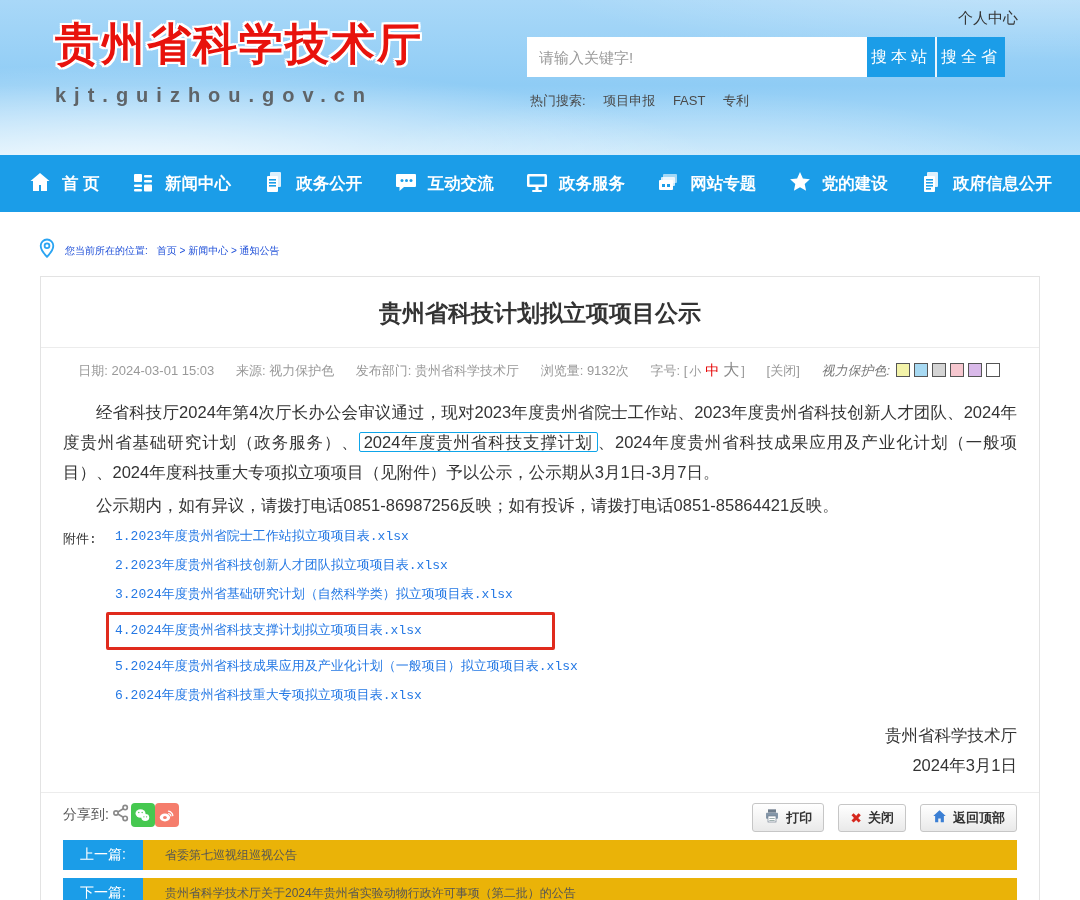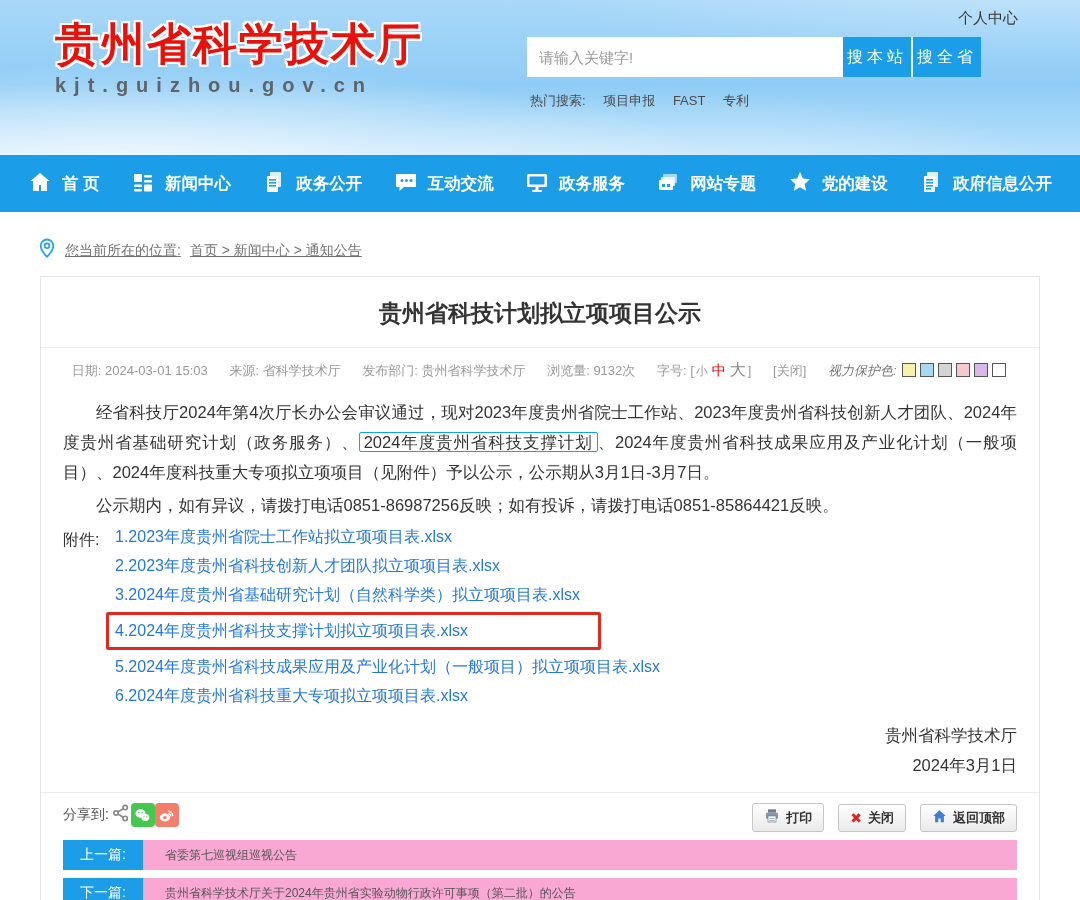--- a/index.html
+++ b/index.html
@@ -9,65 +9,65 @@
   
   .hdr { position:relative; width:1080px; height:155px;
     background:
       radial-gradient(ellipse at 12% 115%, rgba(255,255,255,.9), rgba(255,255,255,0) 45%),
       radial-gradient(ellipse at 65% 135%, rgba(255,255,255,.55), rgba(255,255,255,0) 40%),
       radial-gradient(ellipse at 95% -20%, rgba(255,255,255,.35), rgba(255,255,255,0) 35%),
       linear-gradient(180deg,#a9d8f8 0%,#8fccf5 55%,#b9e1fa 100%); }
   .logo { position:absolute; left:55px; top:20px; }
   .logo-title { font-size:44px; font-weight:bold; color:#e8120c; letter-spacing:2px; line-height:1.1;
     text-shadow:-2px 0 #fff,2px 0 #fff,0 -2px #fff,0 2px #fff,-2px -2px #fff,2px 2px #fff,-2px 2px #fff,2px -2px #fff; }
-  .logo-url { margin-top:6px; font-size:20px; font-weight:600; color:#5f6468; letter-spacing:8px; }
+  .logo-url { margin-top:16px; font-size:20px; font-weight:600; color:#5f6468; letter-spacing:8px; }
   .personal { position:absolute; right:62px; top:9px; font-size:15px; color:#333; cursor:pointer; }
   .searchbar { position:absolute; left:527px; top:37px; display:flex; height:40px; }
-  .searchbar input { width:316px; height:40px; border:none; outline:none; padding:0 12px;
+  .searchbar input { width:340px; height:40px; border:none; outline:none; padding:0 12px;
     font-size:15px; color:#333; background:#fff; }
   .searchbar input::placeholder { color:#9a9a9a; }
   .sbtn { height:40px; border:none; background:#1b9de8; color:#fff; font-size:16px;
     letter-spacing:4px; cursor:pointer; padding:0 4px;
     font-family:"Liberation Sans","DejaVu Sans",sans-serif; }
   .sdiv { width:2px; height:40px; background:#eaf5fd; }
   .hot { position:absolute; left:530px; top:92px; font-size:13px; color:#4a4a4a; }
   .hot span { margin-right:14px; }
 
   
   .nav { width:1080px; height:57px; background:#1b9de8; display:flex; align-items:center;
     justify-content:space-between; padding:8px 28px; }
   .nav-item { display:flex; align-items:center; gap:10px; cursor:pointer; color:#fff; }
   .nav-item svg { width:24px; height:24px; }
   .nav-label { font-size:16.5px; font-weight:600; color:#fff; white-space:nowrap; }
 
   
   .crumb { display:flex; align-items:center; gap:9px; margin:26px 0 0 38px; }
   .crumb svg { width:18px; height:21px; }
-  .crumb-text { font-size:14px; color:#737373;text-decoration:underline; }
+  .crumb-text { font-size:10px; color:#1d4ed8; }
 
   
   .panel { margin:13px 40px 0; border:1px solid #e3e3e3; background:#fff; padding-bottom:14px; }
   .a-title { margin-top:21px; text-align:center; font-size:23px; font-weight:bold; color:#333; }
   .meta-divider { margin-top:18px; border-top:1px solid #ececec; }
   .meta { text-align:center; padding:12px 0 10px; font-size:13px; color:#999; }
   .meta .grp { margin:0 9px; white-space:nowrap; }
   .meta .sz-s { font-size:12px; color:#999; margin:0 2px; }
   .meta .sz-m { font-size:14px; color:#e60000; margin:0 2px; }
   .meta .sz-l { font-size:16px; color:#888; margin:0 2px; }
   .meta .eye-label { font-style:italic; color:#777; }
   .swatch { display:inline-block; width:14px; height:14px; border:1px solid #555;
     margin:0 2px; vertical-align:-2px; cursor:pointer; }
 
   .bodytext { margin:6px 22px 0; font-size:16.5px; color:#333; line-height:30px; text-align:justify; }
   .indent { text-indent:2em; }
   .redbox { border:1px solid #0ea5e9; padding:0 4px; border-radius:2px; }
   .p2 { margin-top:3px; }
 
   .attach { position:relative; margin:3px 22px 0 22px; padding-left:52px;
-    font-size:16px; line-height:28px; }
+    font-size:13px; line-height:28px;font-family:Liberation Mono, monospace; }
   .attach-label { position:absolute; left:0; top:3px; color:#333; }
   .attach a { color:#2478e4; text-decoration:none; cursor:pointer; }
   .attach-row { margin-bottom:1px; }
   .attach-row.boxed { margin:3px 0 3px -9px; }
   .attach-row.boxed .linkbox { display:inline-block; border:3px solid #e02a1d;
     border-radius:2px; padding:2px 130px 2px 6px; }
 
   .sig { margin:10px 22px 0; text-align:right; font-size:16.5px; color:#333; line-height:30px; }
 
   .tools { border-top:1px solid #ececec; margin-top:12px; padding:10px 22px 6px;
@@ -79,21 +79,21 @@
   .ic-wechat { background:#46c850; }
   .ic-weibo { background:#f57d6c; }
   .btns { display:flex; gap:14px;align-items:flex-end; }
   .tool-btn { display:inline-flex; align-items:center; gap:6px; padding:4px 11px;
     background:linear-gradient(#ffffff,#e9e9e9); border:1px solid #c6c6c6; border-radius:3px;
     font-size:13px; font-weight:600; color:#333; cursor:pointer;
     font-family:"Liberation Sans","DejaVu Sans",sans-serif; }
   .x-ic { color:#d6281e; font-weight:bold; font-size:14px; line-height:1; }
 
   .pager { margin:2px 22px 0; }
-  .pager-row { display:flex; align-items:center; background:#f9a8d4; height:30px; margin-bottom:8px; cursor:pointer; }
+  .pager-row { display:flex; align-items:center; background:#eab308; height:30px; margin-bottom:8px; cursor:pointer; }
   .pager-tag { width:80px; height:30px; background:#1b9de8; color:#fff; font-size:14px;
     display:flex; align-items:center; justify-content:center; flex:none; }
   .pager-title { margin-left:22px; font-size:12px; color:#555; }
 </style>
 </head>
 <body>
 
 <div class="hdr">
   <div class="logo">
     <div class="logo-title">贵州省科学技术厅</div>
@@ -200,21 +200,21 @@
 
 <div class="panel">
   <div class="a-title">贵州省科技计划拟立项项目公示</div>
   <div class="meta-divider"></div>
 
   <div class="meta">
     <span class="grp">
       <span>日期:</span> <span>2024-03-01 15:03</span>
     </span>
     <span class="grp">
-      <span>来源:</span> <span>省科学技术厅</span>
+      <span>来源:</span> <span>视力保护色</span>
     </span>
     <span class="grp">
       <span>发布部门:</span> <span>贵州省科学技术厅</span>
     </span>
     <span class="grp">
       <span>浏览量:</span> <span>9132次</span>
     </span>
     <span class="grp">
       <span>字号: [</span><span class="sz-s">小</span><span class="sz-m">中</span><span class="sz-l">大</span><span>]</span>
     </span>

